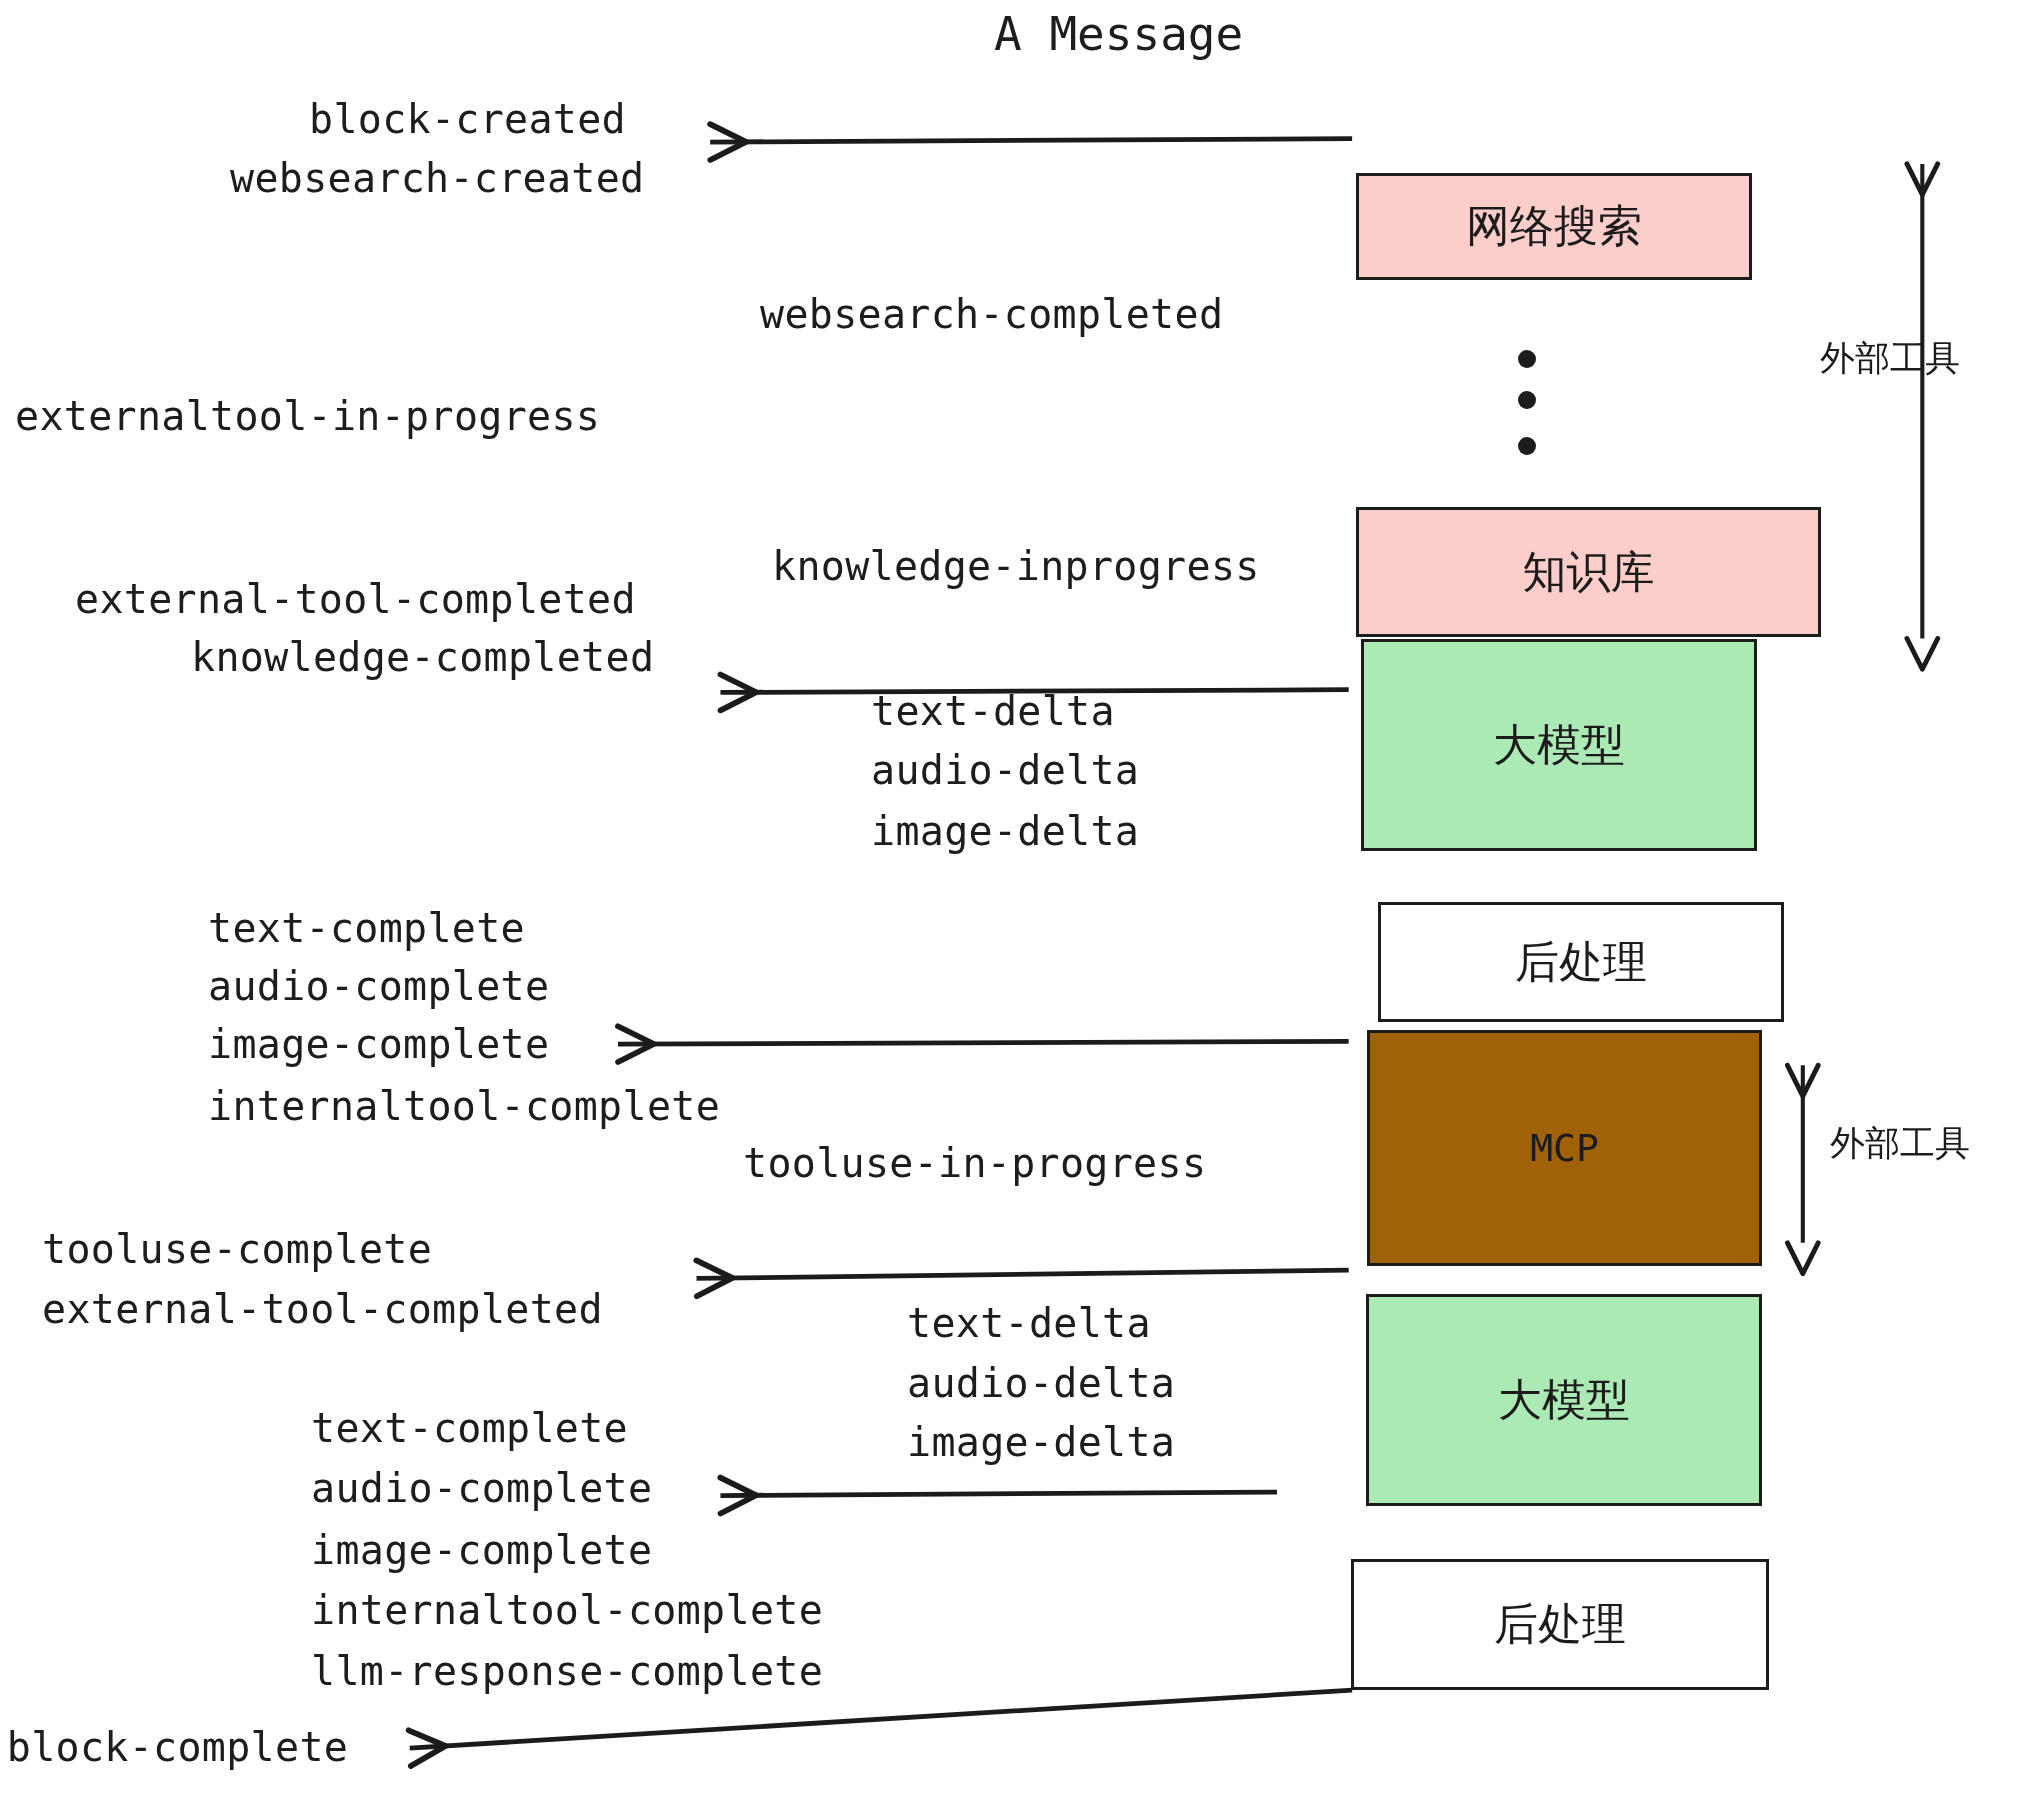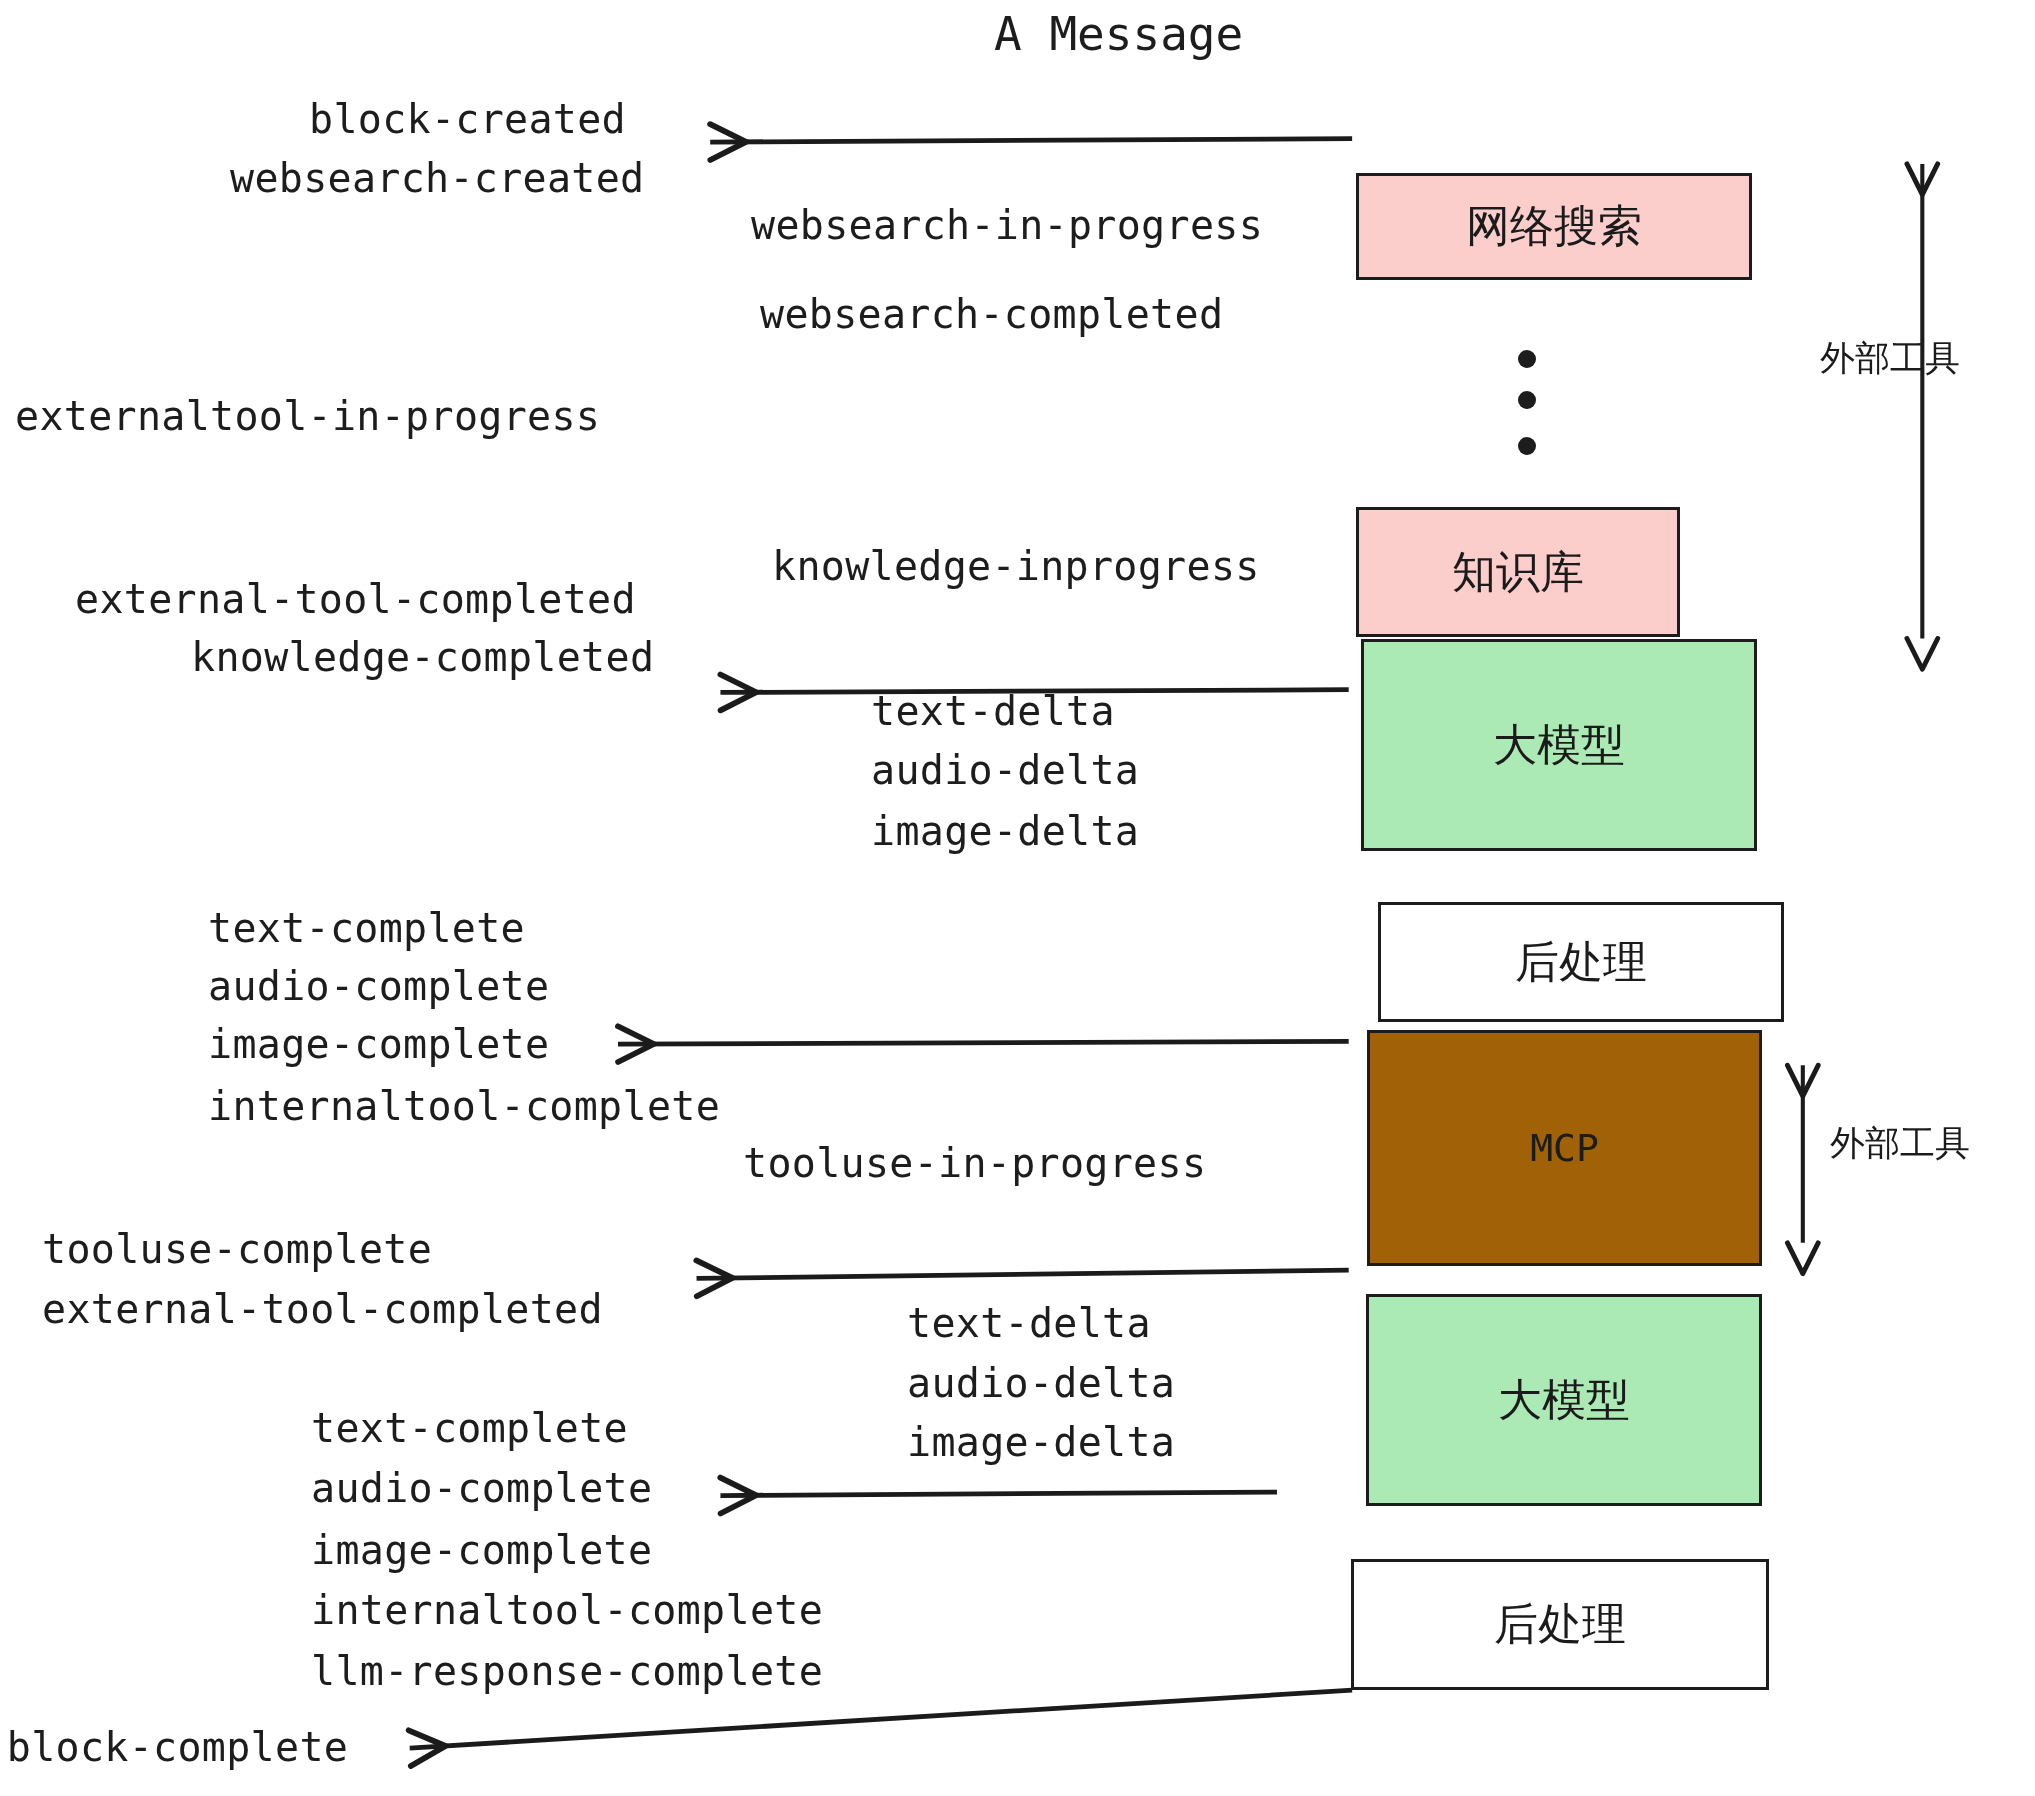--- a/index.html
+++ b/index.html
@@ -105,21 +105,21 @@
   </svg>
 
   <div class="dot" style="left:1518px; top:350px;"></div>
   <div class="dot" style="left:1518px; top:391px;"></div>
   <div class="dot" style="left:1518px; top:437px;"></div>
 
   <div class="box" id="box-websearch" style="left:1356px; top:173px; width:396px; height:107px; background:#fbcdcb;">
     <span>网络搜索</span>
   </div>
 
-  <div class="box" id="box-knowledge" style="left:1356px; top:507px; width:324px; height:130px; background:#fbcdcb;">
+  <div class="box" id="box-knowledge" style="left:1356px; top:507px; width:465px; height:130px; background:#fbcdcb;">
     <span>知识库</span>
   </div>
 
   <div class="box" id="box-llm-1" style="left:1361px; top:639px; width:396px; height:212px; background:#aceab5;">
     <span>大模型</span>
   </div>
 
   <div class="box" id="box-postprocess-1" style="left:1378px; top:902px; width:406px; height:120px; background:#ffffff;">
     <span>后处理</span>
   </div>
@@ -134,21 +134,20 @@
 
   <div class="box" id="box-postprocess-2" style="left:1351px; top:1559px; width:418px; height:131px; background:#ffffff;">
     <span>后处理</span>
   </div>
 
   <div class="sidelbl" style="left:1820px; top:335px;">外部工具</div>
   <div class="sidelbl" style="left:1830px; top:1120px;">外部工具</div>
 
   <div class="lbl" style="left:309px;  top:99px;">block-created</div>
   <div class="lbl" style="left:222px;  top:158px;margin-left:8px;">websearch-created</div>
-  <div class="lbl" style="left:751px; top:205px;">websearch-in-progress</div>
   <div class="lbl" style="left:760px; top:294px;">websearch-completed</div>
 
   <div class="lbl" style="left:15px;   top:396px;">externaltool-in-progress</div>
 
   <div class="lbl" style="left:772px; top:546px;">knowledge-inprogress</div>
   <div class="lbl" style="left:75px;  top:579px;">external-tool-completed</div>
   <div class="lbl" style="left:191px;  top:637px;">knowledge-completed</div>
 
   <div class="lbl" style="left:871px; top:691px;">text-delta</div>
   <div class="lbl" style="left:871px; top:750px;">audio-delta</div>

